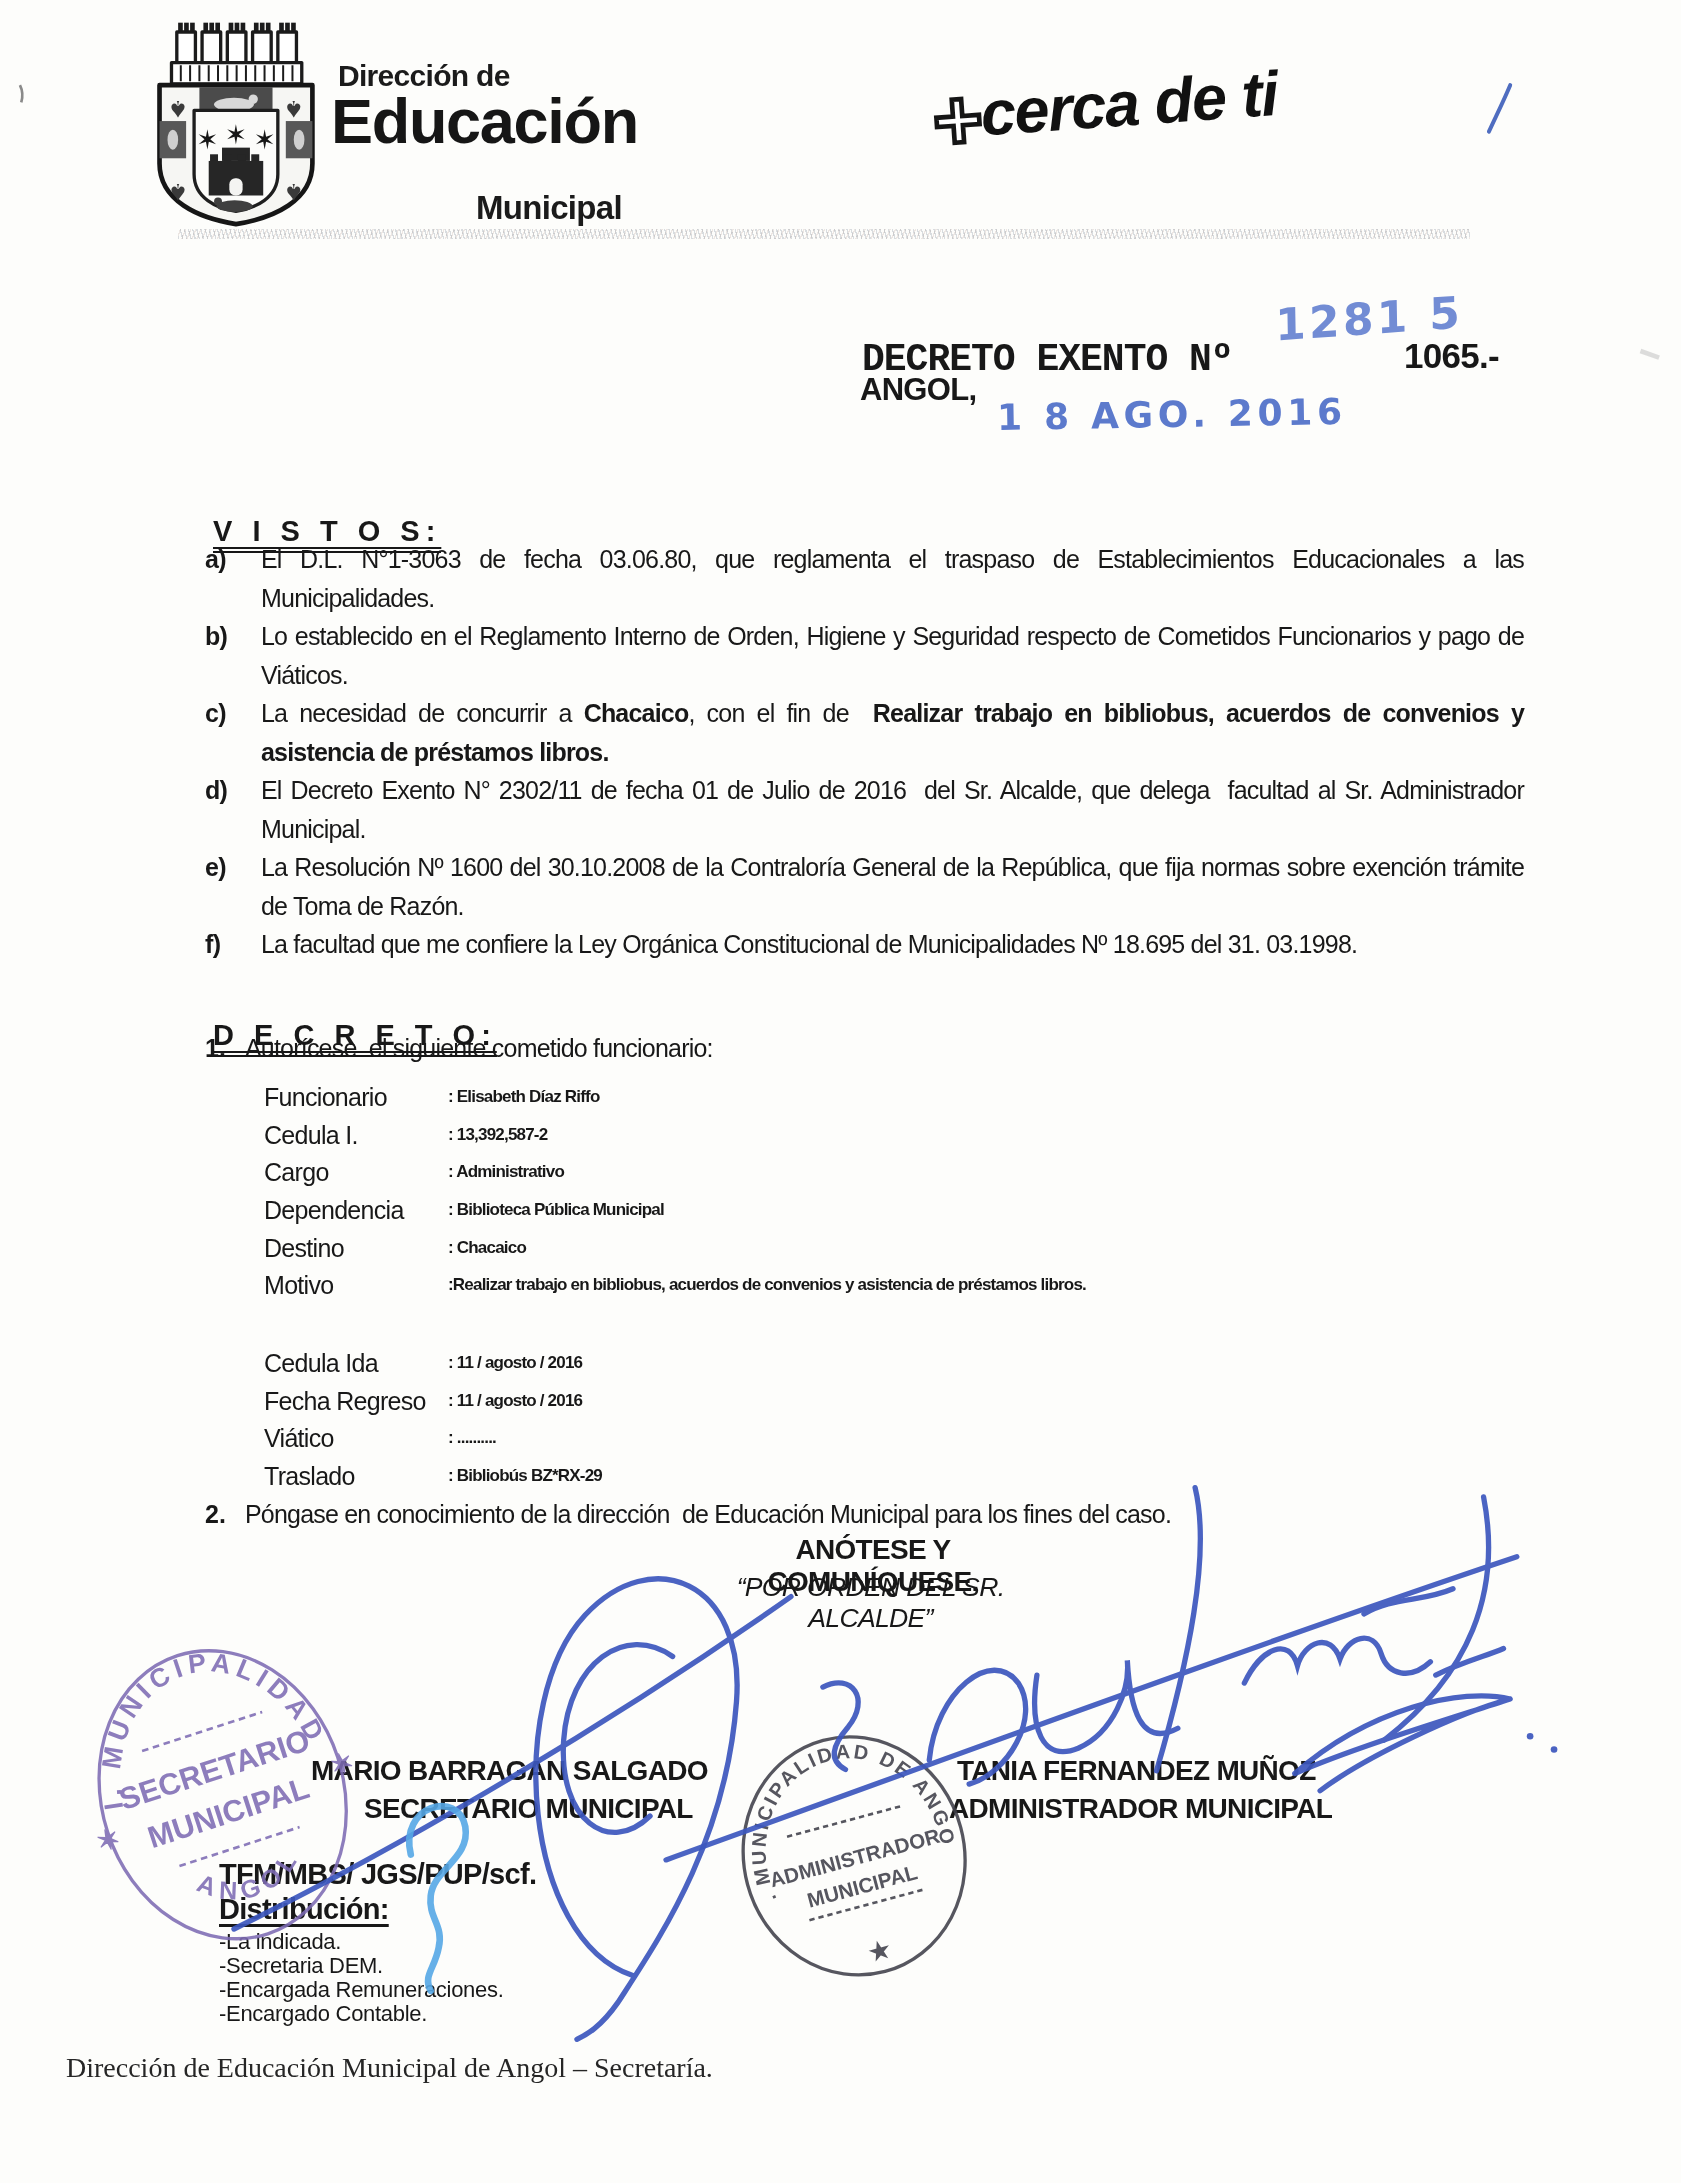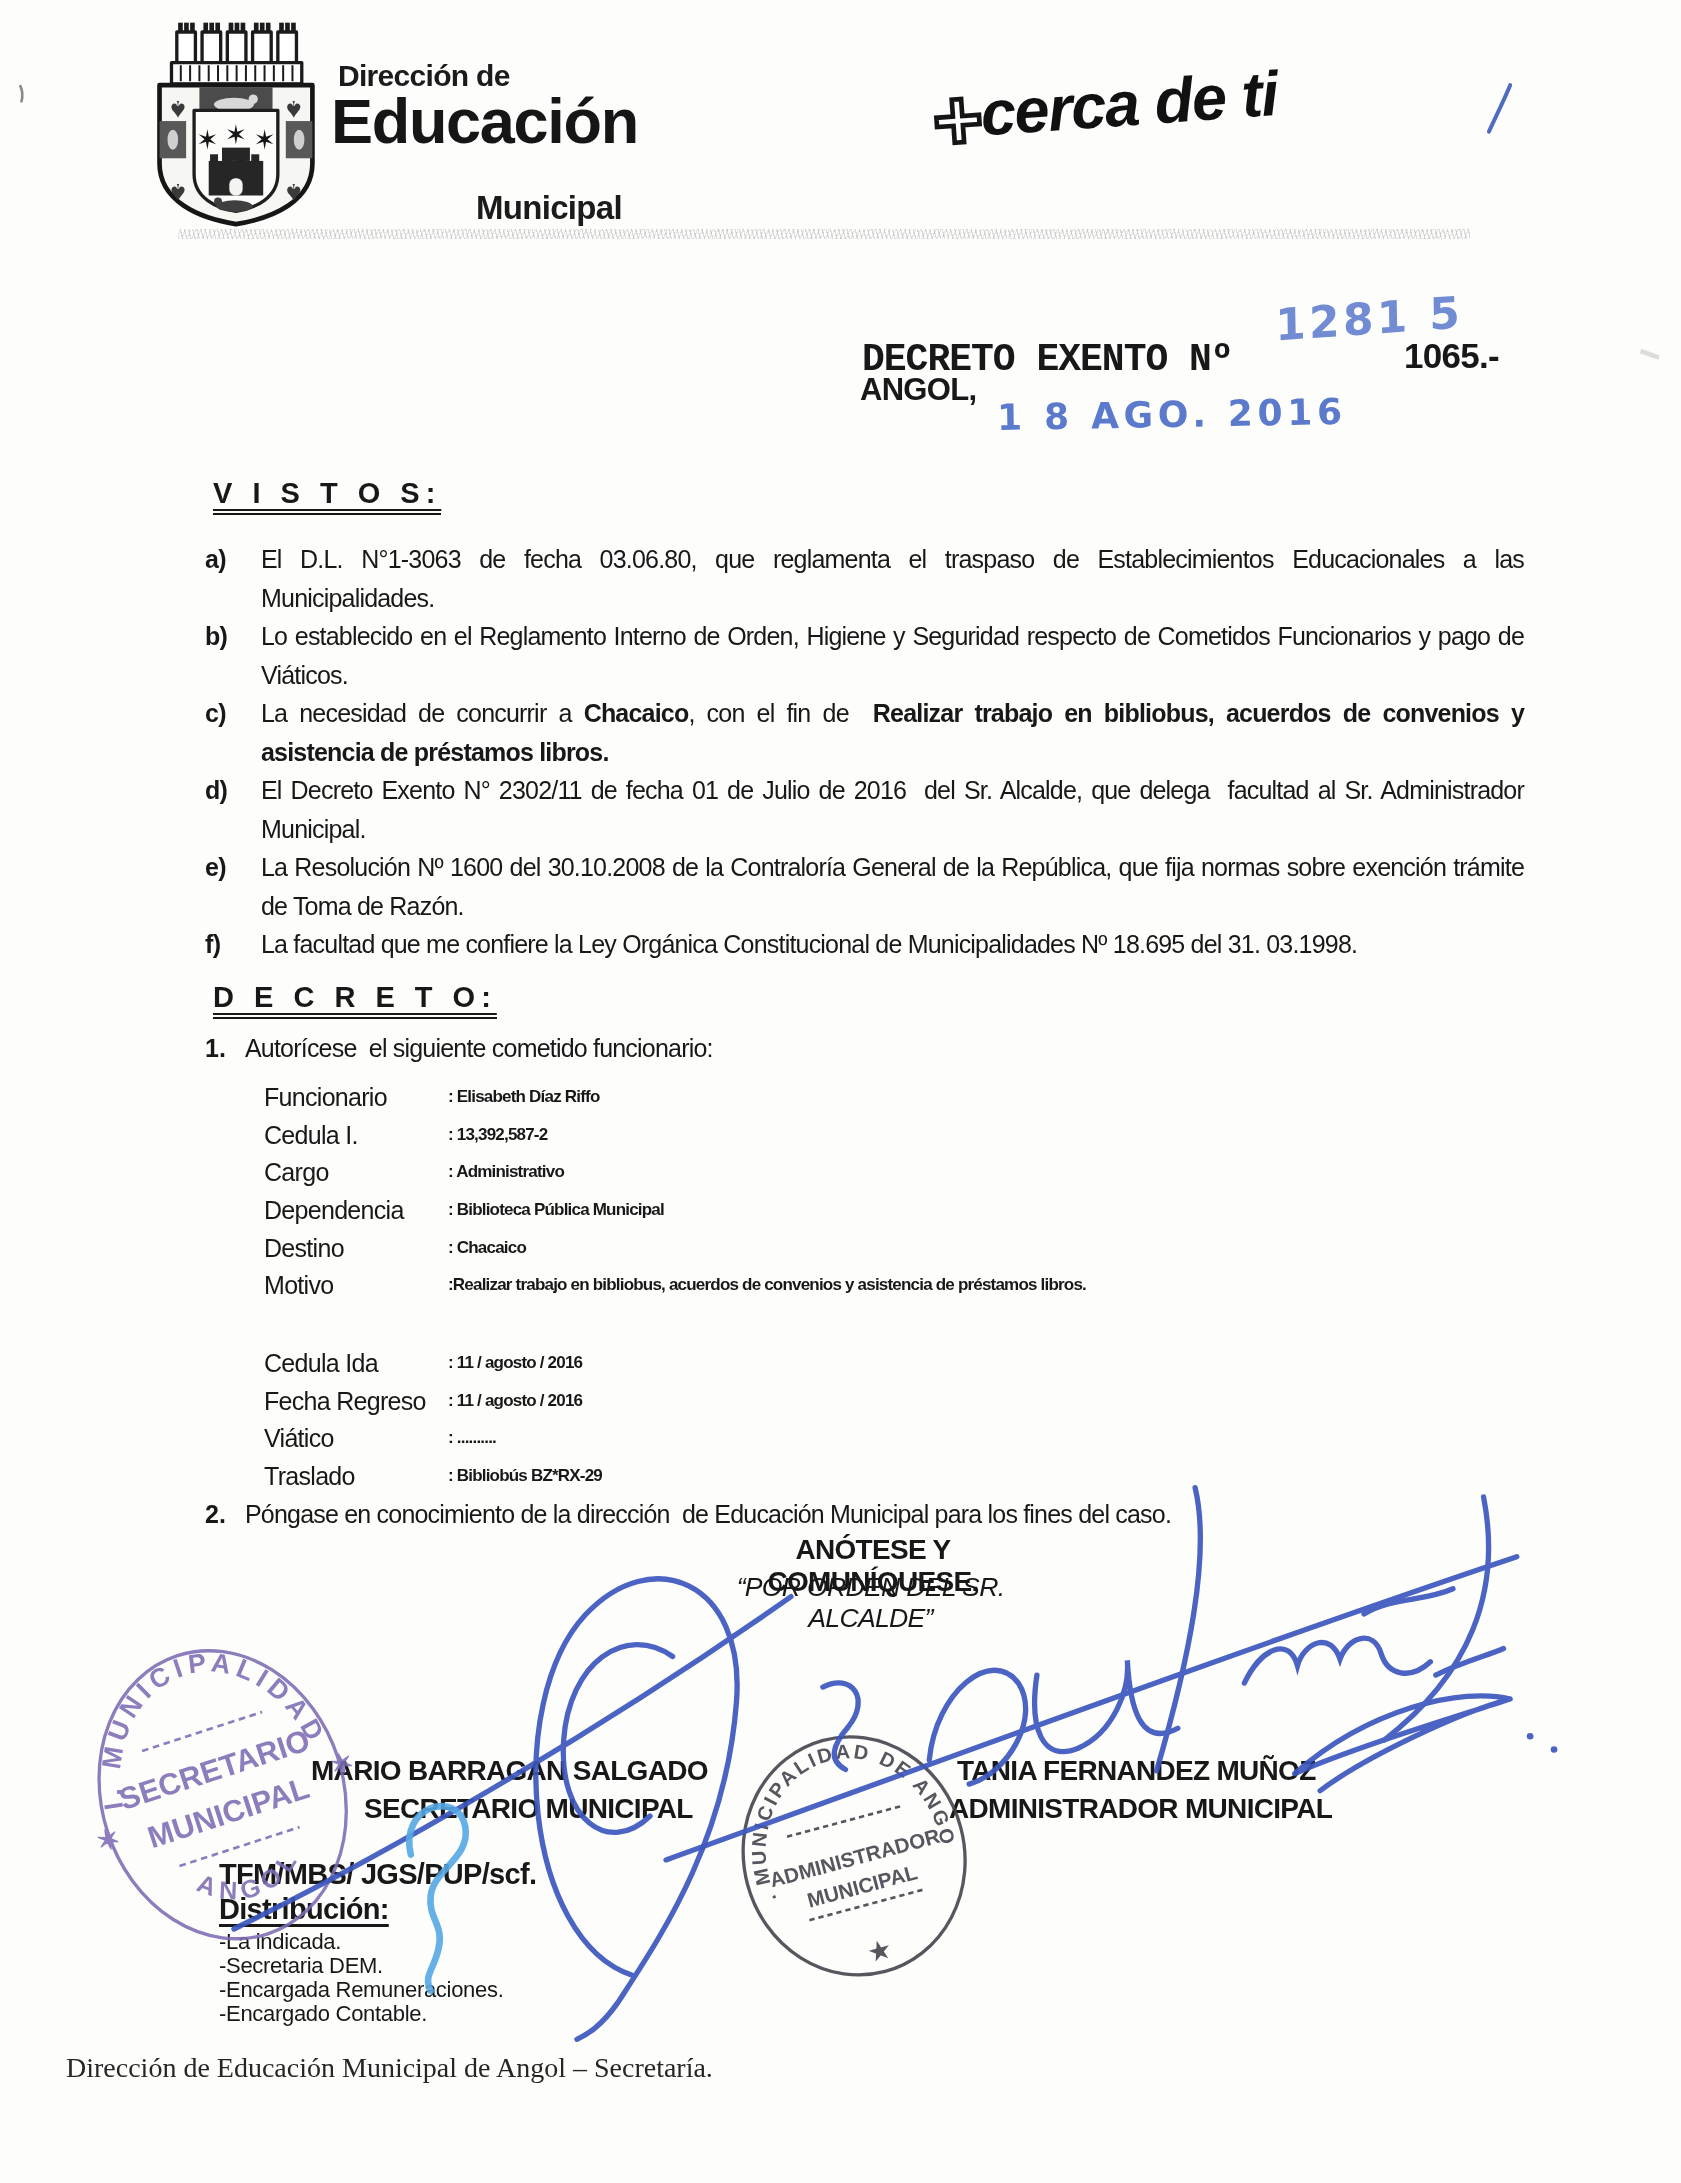--- a/index.html
+++ b/index.html
@@ -20,21 +20,21 @@
   .decree-title{position:absolute;left:862px;top:338px;font-size:38px;font-weight:bold;letter-spacing:-1px;font-family:Liberation Mono, monospace;}
   .stamp-num{position:absolute;left:1275px;top:293px;font-size:44px;font-weight:bold;color:#5474cc;
      opacity:.82;transform:rotate(-4deg) skewX(-3deg);letter-spacing:3.3px;
      font-family:"DejaVu Sans",sans-serif;}
   .typed-num{position:absolute;left:1404px;top:336px;font-size:35px;font-weight:bold;letter-spacing:-0.7px;}
   .city{position:absolute;left:860px;top:372px;font-size:31px;font-weight:bold;letter-spacing:-0.7px;}
   .date-stamp{position:absolute;left:997px;top:394px;font-size:36px;font-weight:bold;color:#4b6cc8;
      letter-spacing:4.7px;transform:rotate(-1deg);opacity:.9;font-family:"DejaVu Sans",sans-serif;}
   .sec-head{position:absolute;left:213px;font-size:29px;font-weight:bold;letter-spacing:6px;
      text-decoration:underline;text-decoration-thickness:2px;text-underline-offset:6px;
-     border-bottom:2px solid #161616;padding-bottom:2.7px;}
+     border-bottom:2px solid #161616;padding-bottom:2.7px;margin-top:38px;}
   .visto{position:absolute;left:0;width:1681px;}
   .vletter{position:absolute;left:205px;font-weight:bold;font-size:25px;line-height:39px;letter-spacing:-0.7px;}
   .vtext{position:absolute;left:261px;width:1263px;font-size:25px;line-height:39px;
      letter-spacing:-0.8px;text-align:justify;white-space:pre-wrap;}
   .inum{position:absolute;left:205px;font-weight:bold;font-size:25px;line-height:39px;}
   .itext{position:absolute;left:245px;width:1283px;font-size:25px;line-height:39px;letter-spacing:-0.8px;white-space:pre-wrap;}
   .drow{position:absolute;left:0;width:1681px;}
   .dlabel{position:absolute;left:264px;font-size:25px;line-height:38px;letter-spacing:-0.7px;}
   .dvalue{position:absolute;left:448px;width:1090px;font-size:17px;line-height:38px;
      font-weight:bold;letter-spacing:-0.8px;white-space:pre-wrap;}

